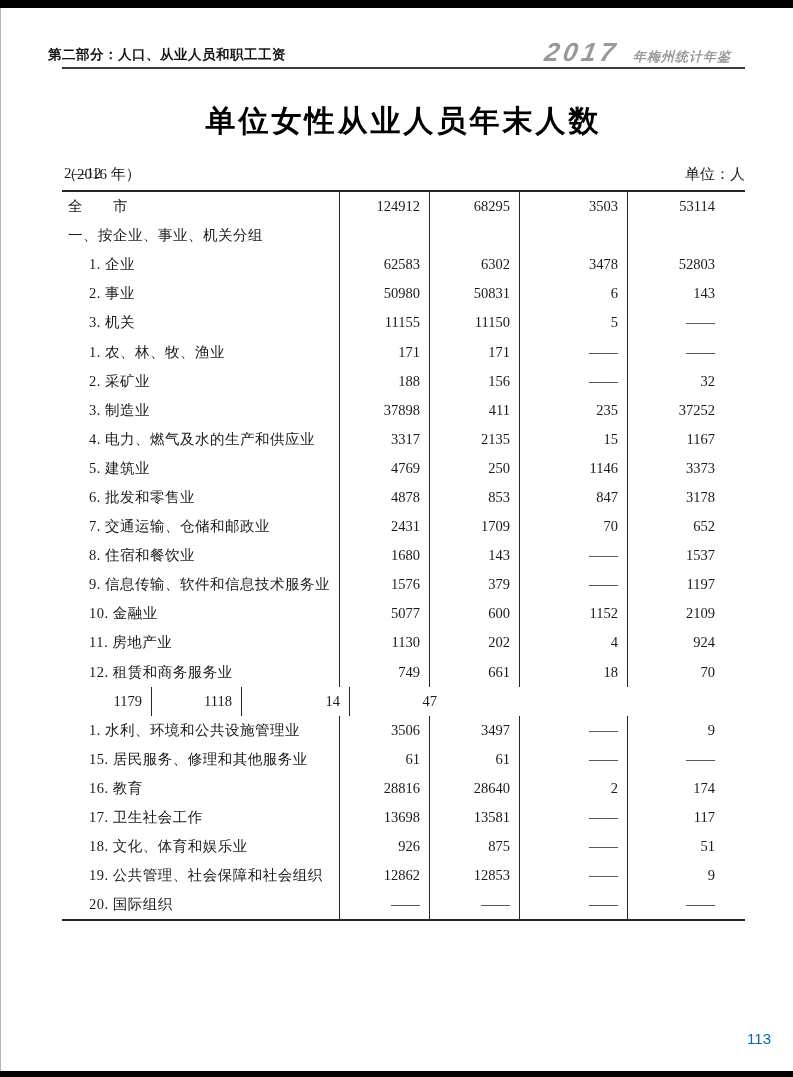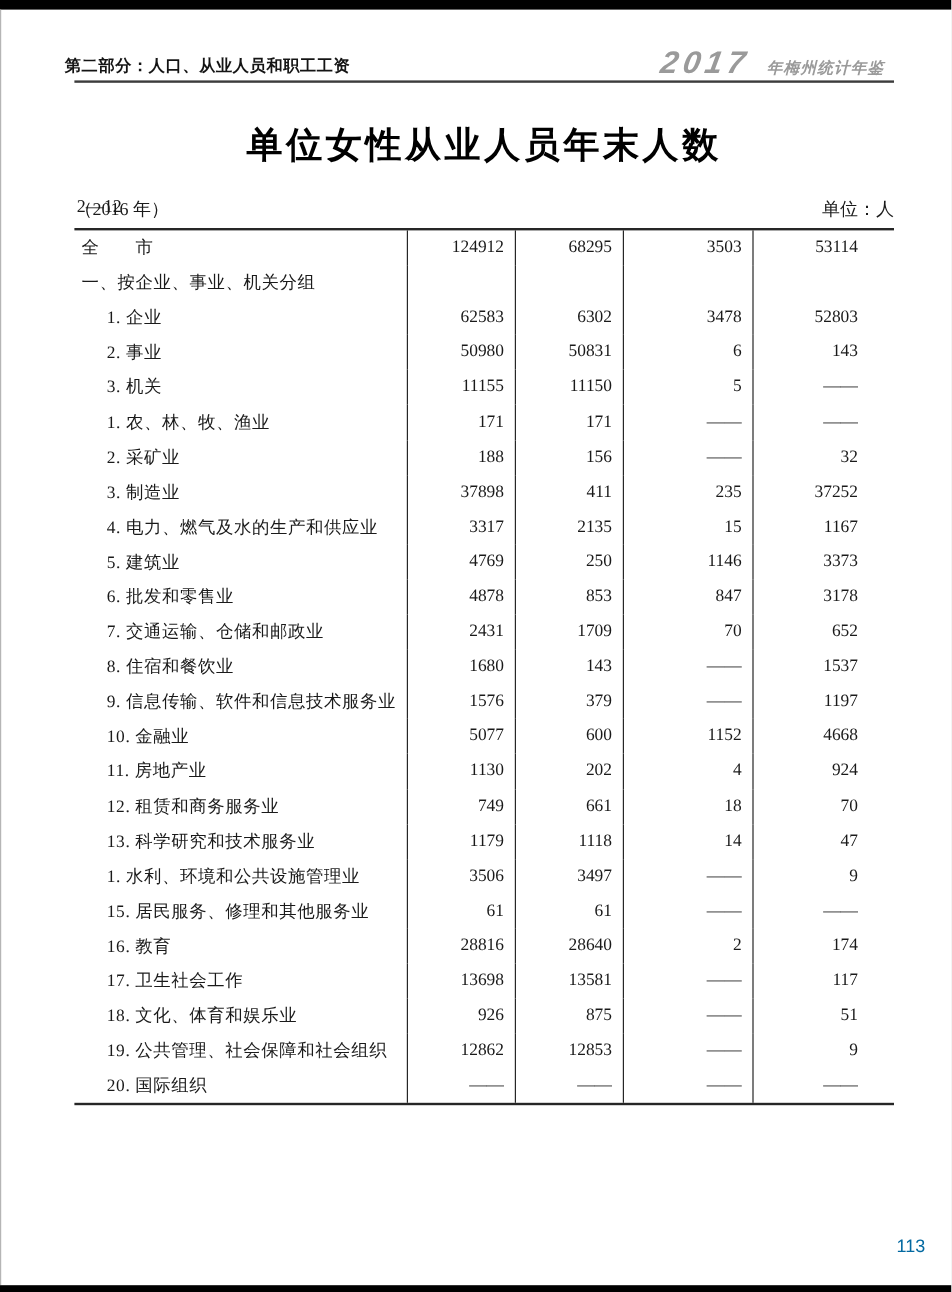--- a/index.html
+++ b/index.html
@@ -4,21 +4,21 @@
 <style>
   html,body{margin:0;padding:0;background:#e8e8e8;}
   .page{position:relative;width:793px;height:1077px;background:#ffffff;overflow:hidden;
         font-family:"Liberation Serif","DejaVu Serif",serif;color:#1a1a1a;}
   
   .scan-top{position:absolute;top:0;left:0;right:0;height:8px;background:#000;}
   .scan-bottom{position:absolute;bottom:0;left:0;right:0;height:6px;background:#000;}
   .scan-left{position:absolute;top:8px;bottom:6px;left:0;width:1px;background:#b5b5b5;}
 
   
-  .running-head{position:absolute;left:54px;width:683px;top:40px;height:26px;
+  .running-head{position:absolute;left:48px;width:683px;top:40px;height:26px;
                 display:flex;justify-content:space-between;align-items:flex-end;}
   .rh-left{font-family:"Liberation Sans","DejaVu Sans",sans-serif;font-weight:700;
            font-size:13.5px;color:#141414;letter-spacing:0.5px;padding-bottom:2px;}
   .rh-right{color:#9a9a9a;white-space:nowrap;display:flex;align-items:baseline;}
   .logo-year{display:inline-block;font-family:"Liberation Sans","DejaVu Sans",sans-serif;
              font-weight:700;font-style:italic;font-size:26px;letter-spacing:4px;
              transform:skewX(-10deg);line-height:1;}
   .logo-rest{display:inline-block;font-family:"Liberation Sans","DejaVu Sans",sans-serif;
              font-weight:700;font-style:italic;font-size:13px;letter-spacing:1px;
              margin-left:14px;}
@@ -179,38 +179,37 @@
           <div class="td c1 num">1576</div>
           <div class="td c2 num">379</div>
           <div class="td c3 num">——</div>
           <div class="td c4 num">1197</div>
         </div>
         <div class="trow ind">
           <div class="td c0 lbl">10. 金融业</div>
           <div class="td c1 num">5077</div>
           <div class="td c2 num">600</div>
           <div class="td c3 num">1152</div>
-          <div class="td c4 num">4668</div>
+          <div class="td c4 num">2109</div>
         </div>
         <div class="trow ind">
           <div class="td c0 lbl">11. 房地产业</div>
           <div class="td c1 num">1130</div>
           <div class="td c2 num">202</div>
           <div class="td c3 num">4</div>
           <div class="td c4 num">924</div>
         </div>
         <div class="trow ind">
           <div class="td c0 lbl">12. 租赁和商务服务业</div>
           <div class="td c1 num">749</div>
           <div class="td c2 num">661</div>
           <div class="td c3 num">18</div>
           <div class="td c4 num">70</div>
         </div>
         <div class="trow ind">
-          <div class="td c0 lbl">13. 科学研究和技术服务业</div>
           <div class="td c1 num">1179</div>
           <div class="td c2 num">1118</div>
           <div class="td c3 num">14</div>
           <div class="td c4 num">47</div>
         </div>
         <div class="trow ind">
           <div class="td c0 lbl">1. 水利、环境和公共设施管理业</div>
           <div class="td c1 num">3506</div>
           <div class="td c2 num">3497</div>
           <div class="td c3 num">——</div>

